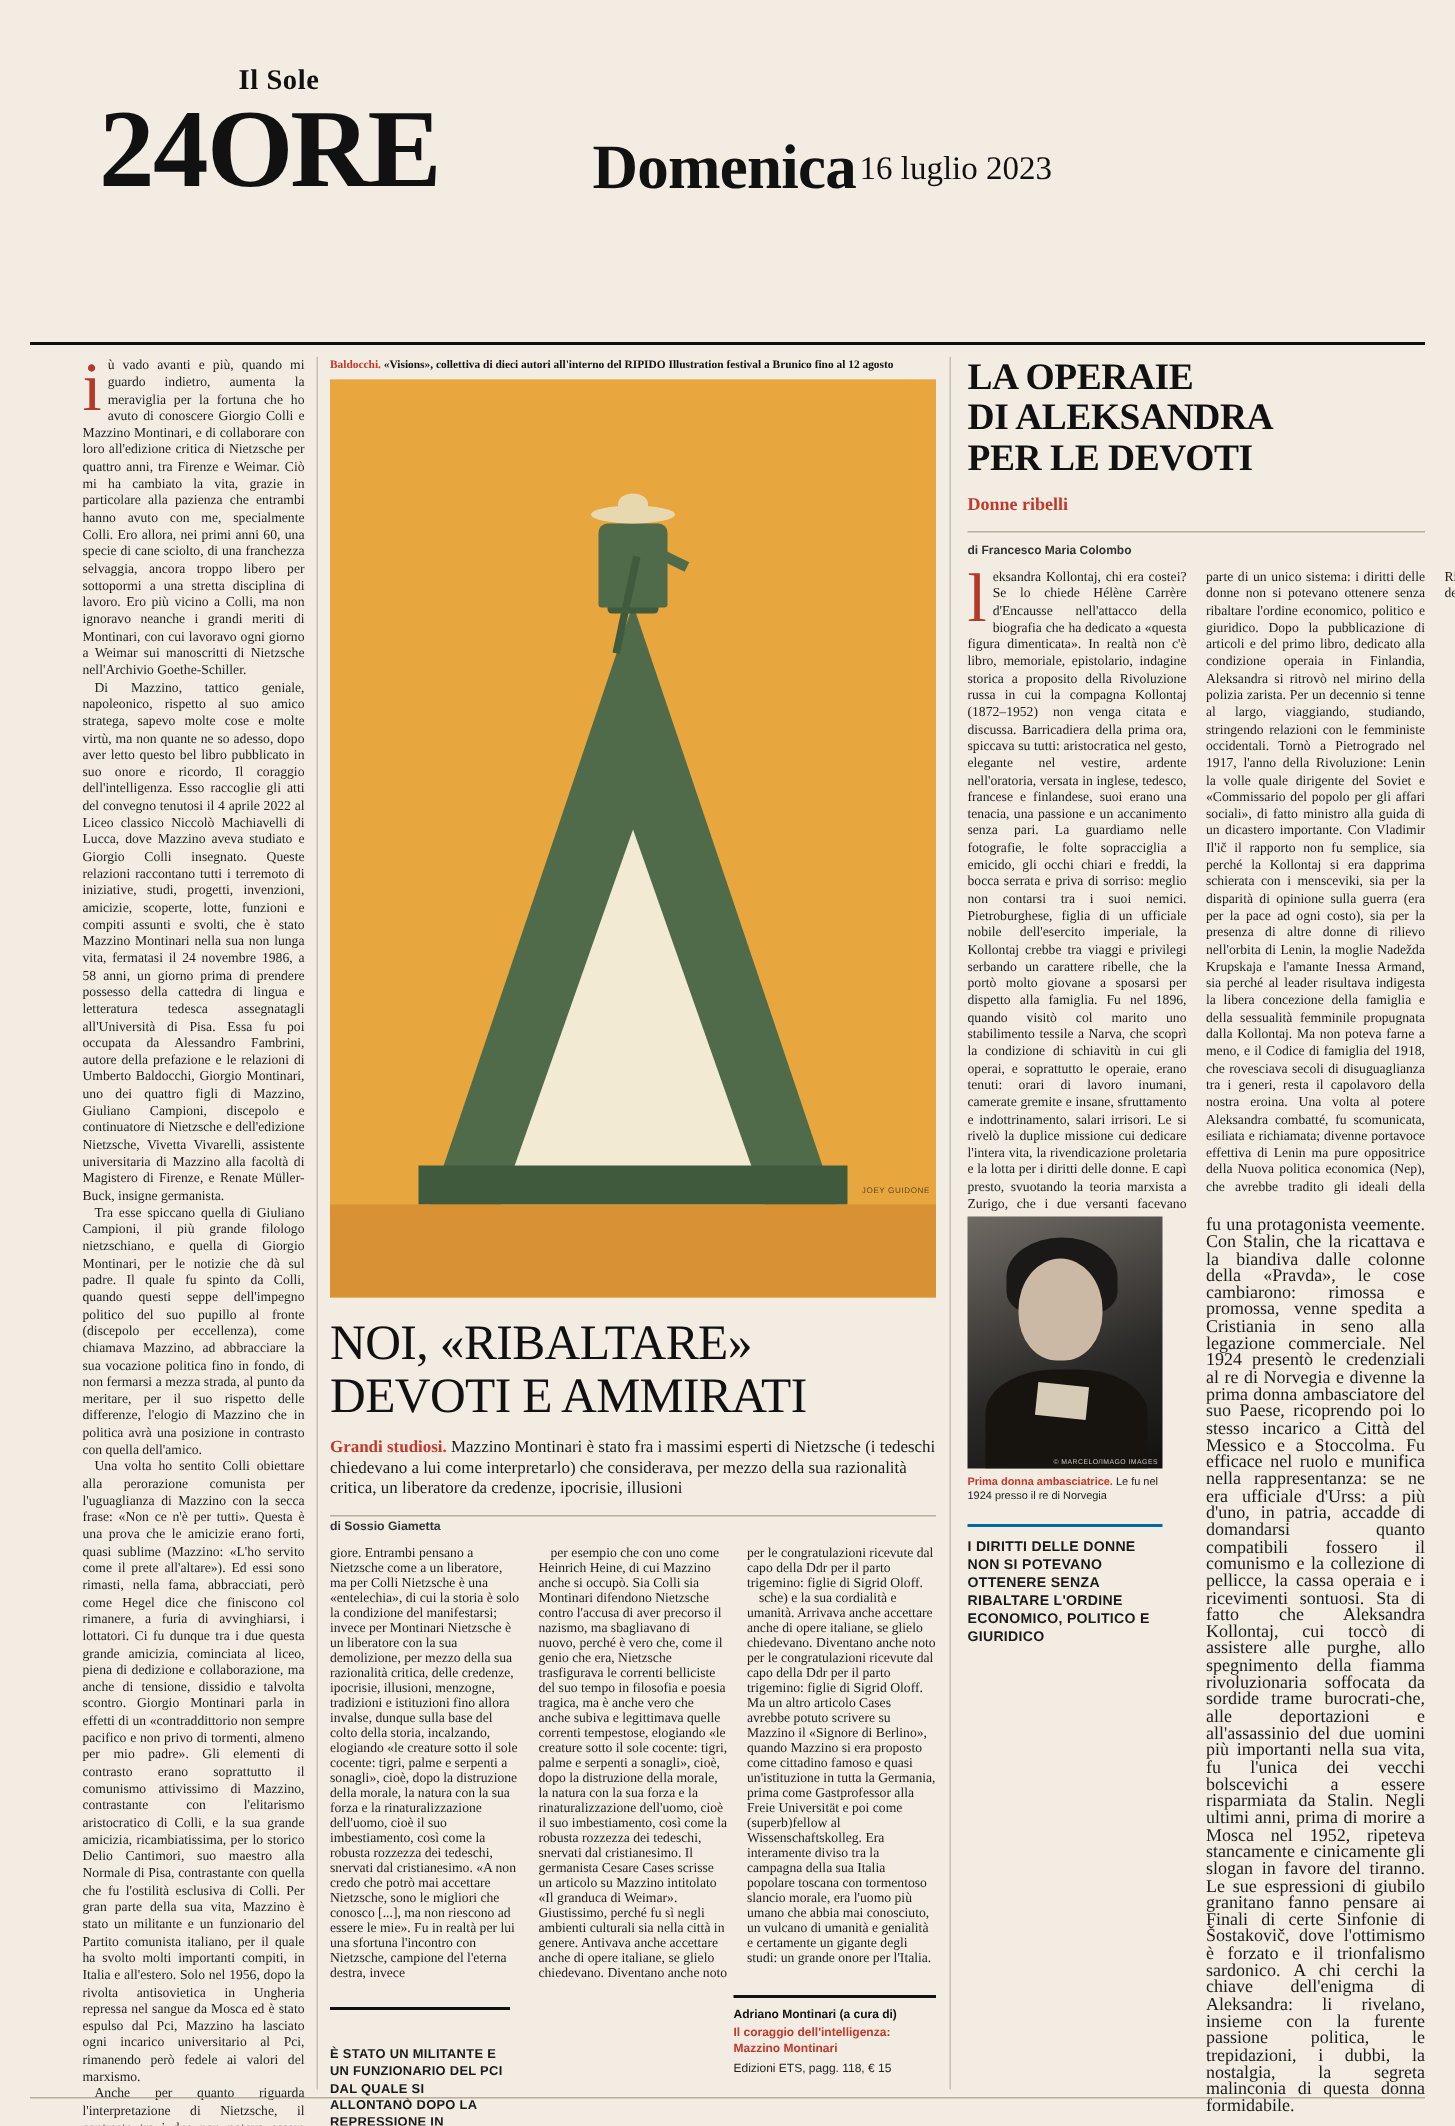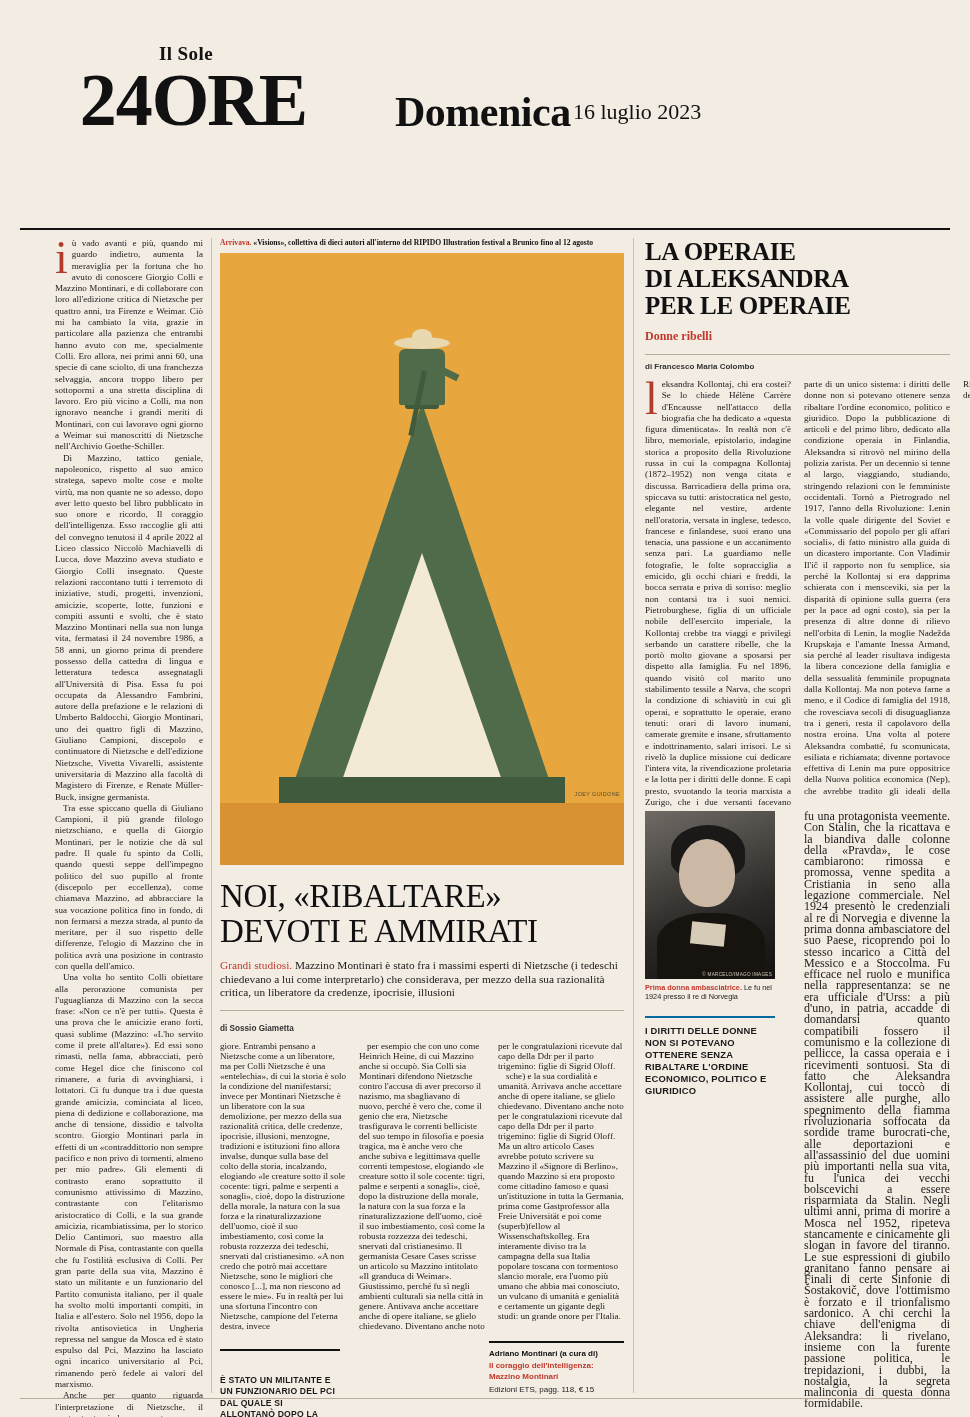--- a/index.html
+++ b/index.html
@@ -45,21 +45,20 @@
     margin-bottom: 2px;
     text-align: center;
   }
   .logo-main {
     font-family: "Liberation Serif", serif;
     font-size: 74px;
     font-weight: bold;
     letter-spacing: -1px;
     line-height: 0.95;
     color: #111;
-    text-align: right;
   }
   .logo-main .ore {
     letter-spacing: -2px;
   }
   .masthead-title {
     position: absolute;
     left: 395px;
     top: 88px;
     font-family: "Liberation Serif", serif;
     font-size: 42px;
@@ -278,29 +277,29 @@
     margin: 14px 0 10px 0;
     color: #111;
   }
   .standfirst {
     font-size: 11.3px;
     line-height: 13.6px;
     margin: 0 0 10px 0;
   }
   .standfirst .lead {
     color: #c0392b;
-    font-weight: normal;
+    font-weight: bold;
   }
   .byline {
     font-family: "Liberation Sans", sans-serif;
     font-size: 8.2px;
     font-weight: bold;
     color: #333;
     border-top: 1px solid #b9ada0;
-    padding-top: 13px;
+    padding-top: 2px;
     margin-top: 6px;
     margin-bottom: 8px;
   }
 
   
   .c3 {
     column-count: 3;
     column-gap: 13px;
     column-rule: none;
     font-size: 9.1px;
@@ -463,21 +462,21 @@
       <p class="body dropcap-wrap">iù vado avanti e più, quando mi guardo indietro, aumenta la meraviglia per la fortuna che ho avuto di conoscere Giorgio Colli e Mazzino Montinari, e di collaborare con loro all'edizione critica di Nietzsche per quattro anni, tra Firenze e Weimar. Ciò mi ha cambiato la vita, grazie in particolare alla pazienza che entrambi hanno avuto con me, specialmente Colli. Ero allora, nei primi anni 60, una specie di cane sciolto, di una franchezza selvaggia, ancora troppo libero per sottopormi a una stretta disciplina di lavoro. Ero più vicino a Colli, ma non ignoravo neanche i grandi meriti di Montinari, con cui lavoravo ogni giorno a Weimar sui manoscritti di Nietzsche nell'Archivio Goethe-Schiller.</p>
       <p class="body">Di Mazzino, tattico geniale, napoleonico, rispetto al suo amico stratega, sapevo molte cose e molte virtù, ma non quante ne so adesso, dopo aver letto questo bel libro pubblicato in suo onore e ricordo, Il coraggio dell'intelligenza. Esso raccoglie gli atti del convegno tenutosi il 4 aprile 2022 al Liceo classico Niccolò Machiavelli di Lucca, dove Mazzino aveva studiato e Giorgio Colli insegnato. Queste relazioni raccontano tutti i terremoto di iniziative, studi, progetti, invenzioni, amicizie, scoperte, lotte, funzioni e compiti assunti e svolti, che è stato Mazzino Montinari nella sua non lunga vita, fermatasi il 24 novembre 1986, a 58 anni, un giorno prima di prendere possesso della cattedra di lingua e letteratura tedesca assegnatagli all'Università di Pisa. Essa fu poi occupata da Alessandro Fambrini, autore della prefazione e le relazioni di Umberto Baldocchi, Giorgio Montinari, uno dei quattro figli di Mazzino, Giuliano Campioni, discepolo e continuatore di Nietzsche e dell'edizione Nietzsche, Vivetta Vivarelli, assistente universitaria di Mazzino alla facoltà di Magistero di Firenze, e Renate Müller-Buck, insigne germanista.</p>
       <p class="body">Tra esse spiccano quella di Giuliano Campioni, il più grande filologo nietzschiano, e quella di Giorgio Montinari, per le notizie che dà sul padre. Il quale fu spinto da Colli, quando questi seppe dell'impegno politico del suo pupillo al fronte (discepolo per eccellenza), come chiamava Mazzino, ad abbracciare la sua vocazione politica fino in fondo, di non fermarsi a mezza strada, al punto da meritare, per il suo rispetto delle differenze, l'elogio di Mazzino che in politica avrà una posizione in contrasto con quella dell'amico.</p>
       <p class="body">Una volta ho sentito Colli obiettare alla perorazione comunista per l'uguaglianza di Mazzino con la secca frase: «Non ce n'è per tutti». Questa è una prova che le amicizie erano forti, quasi sublime (Mazzino: «L'ho servito come il prete all'altare»). Ed essi sono rimasti, nella fama, abbracciati, però come Hegel dice che finiscono col rimanere, a furia di avvinghiarsi, i lottatori. Ci fu dunque tra i due questa grande amicizia, cominciata al liceo, piena di dedizione e collaborazione, ma anche di tensione, dissidio e talvolta scontro. Giorgio Montinari parla in effetti di un «contraddittorio non sempre pacifico e non privo di tormenti, almeno per mio padre». Gli elementi di contrasto erano soprattutto il comunismo attivissimo di Mazzino, contrastante con l'elitarismo aristocratico di Colli, e la sua grande amicizia, ricambiatissima, per lo storico Delio Cantimori, suo maestro alla Normale di Pisa, contrastante con quella che fu l'ostilità esclusiva di Colli. Per gran parte della sua vita, Mazzino è stato un militante e un funzionario del Partito comunista italiano, per il quale ha svolto molti importanti compiti, in Italia e all'estero. Solo nel 1956, dopo la rivolta antisovietica in Ungheria repressa nel sangue da Mosca ed è stato espulso dal Pci, Mazzino ha lasciato ogni incarico universitario al Pci, rimanendo però fedele ai valori del marxismo.</p>
       <p class="body">Anche per quanto riguarda l'interpretazione di Nietzsche, il contrasto tra i due non poteva essere mag-</p>
     </div>
 
     <div class="center">
 
       <div class="festival">
-        <span class="kicker">Arrivava.</span>
+        <span class="kicker">Baldocchi.</span>
         <span class="txt">«Visions», collettiva di dieci autori all'interno del RIPIDO Illustration festival a Brunico fino al 12 agosto</span>
       </div>
 
       <div class="illo">
         <div class="sky"></div>
         <div class="cone"></div>
         <div class="cone2"></div>
         <div class="rim"></div>
         <div class="figure-body"></div>
         <div class="figure-hat"></div>
@@ -520,21 +519,21 @@
           <div class="pub">Edizioni ETS, pagg. 118, € 15</div>
         </div>
       </div>
 
     </div>
 
     <div class="col-right">
       <h2 class="r-headline">
         <span>LA OPERAIE</span><br>
         <span>DI ALEKSANDRA</span><br>
-        <span>PER LE OPERAIE</span>
+        <span>PER LE DEVOTI</span>
       </h2>
       <div class="r-kicker">Donne ribelli</div>
       <div class="r-rule"></div>
       <div class="r-byline">di Francesco Maria Colombo</div>
 
       <div class="r2" style="height:430px;">
         <p class="dropcap-wrap">leksandra Kollontaj, chi era costei? Se lo chiede Hélène Carrère d'Encausse nell'attacco della biografia che ha dedicato a «questa figura dimenticata». In realtà non c'è libro, memoriale, epistolario, indagine storica a proposito della Rivoluzione russa in cui la compagna Kollontaj (1872–1952) non venga citata e discussa. Barricadiera della prima ora, spiccava su tutti: aristocratica nel gesto, elegante nel vestire, ardente nell'oratoria, versata in inglese, tedesco, francese e finlandese, suoi erano una tenacia, una passione e un accanimento senza pari.
 
 La guardiamo nelle fotografie, le folte sopracciglia a emicido, gli occhi chiari e freddi, la bocca serrata e priva di sorriso: meglio non contarsi tra i suoi nemici.
 

